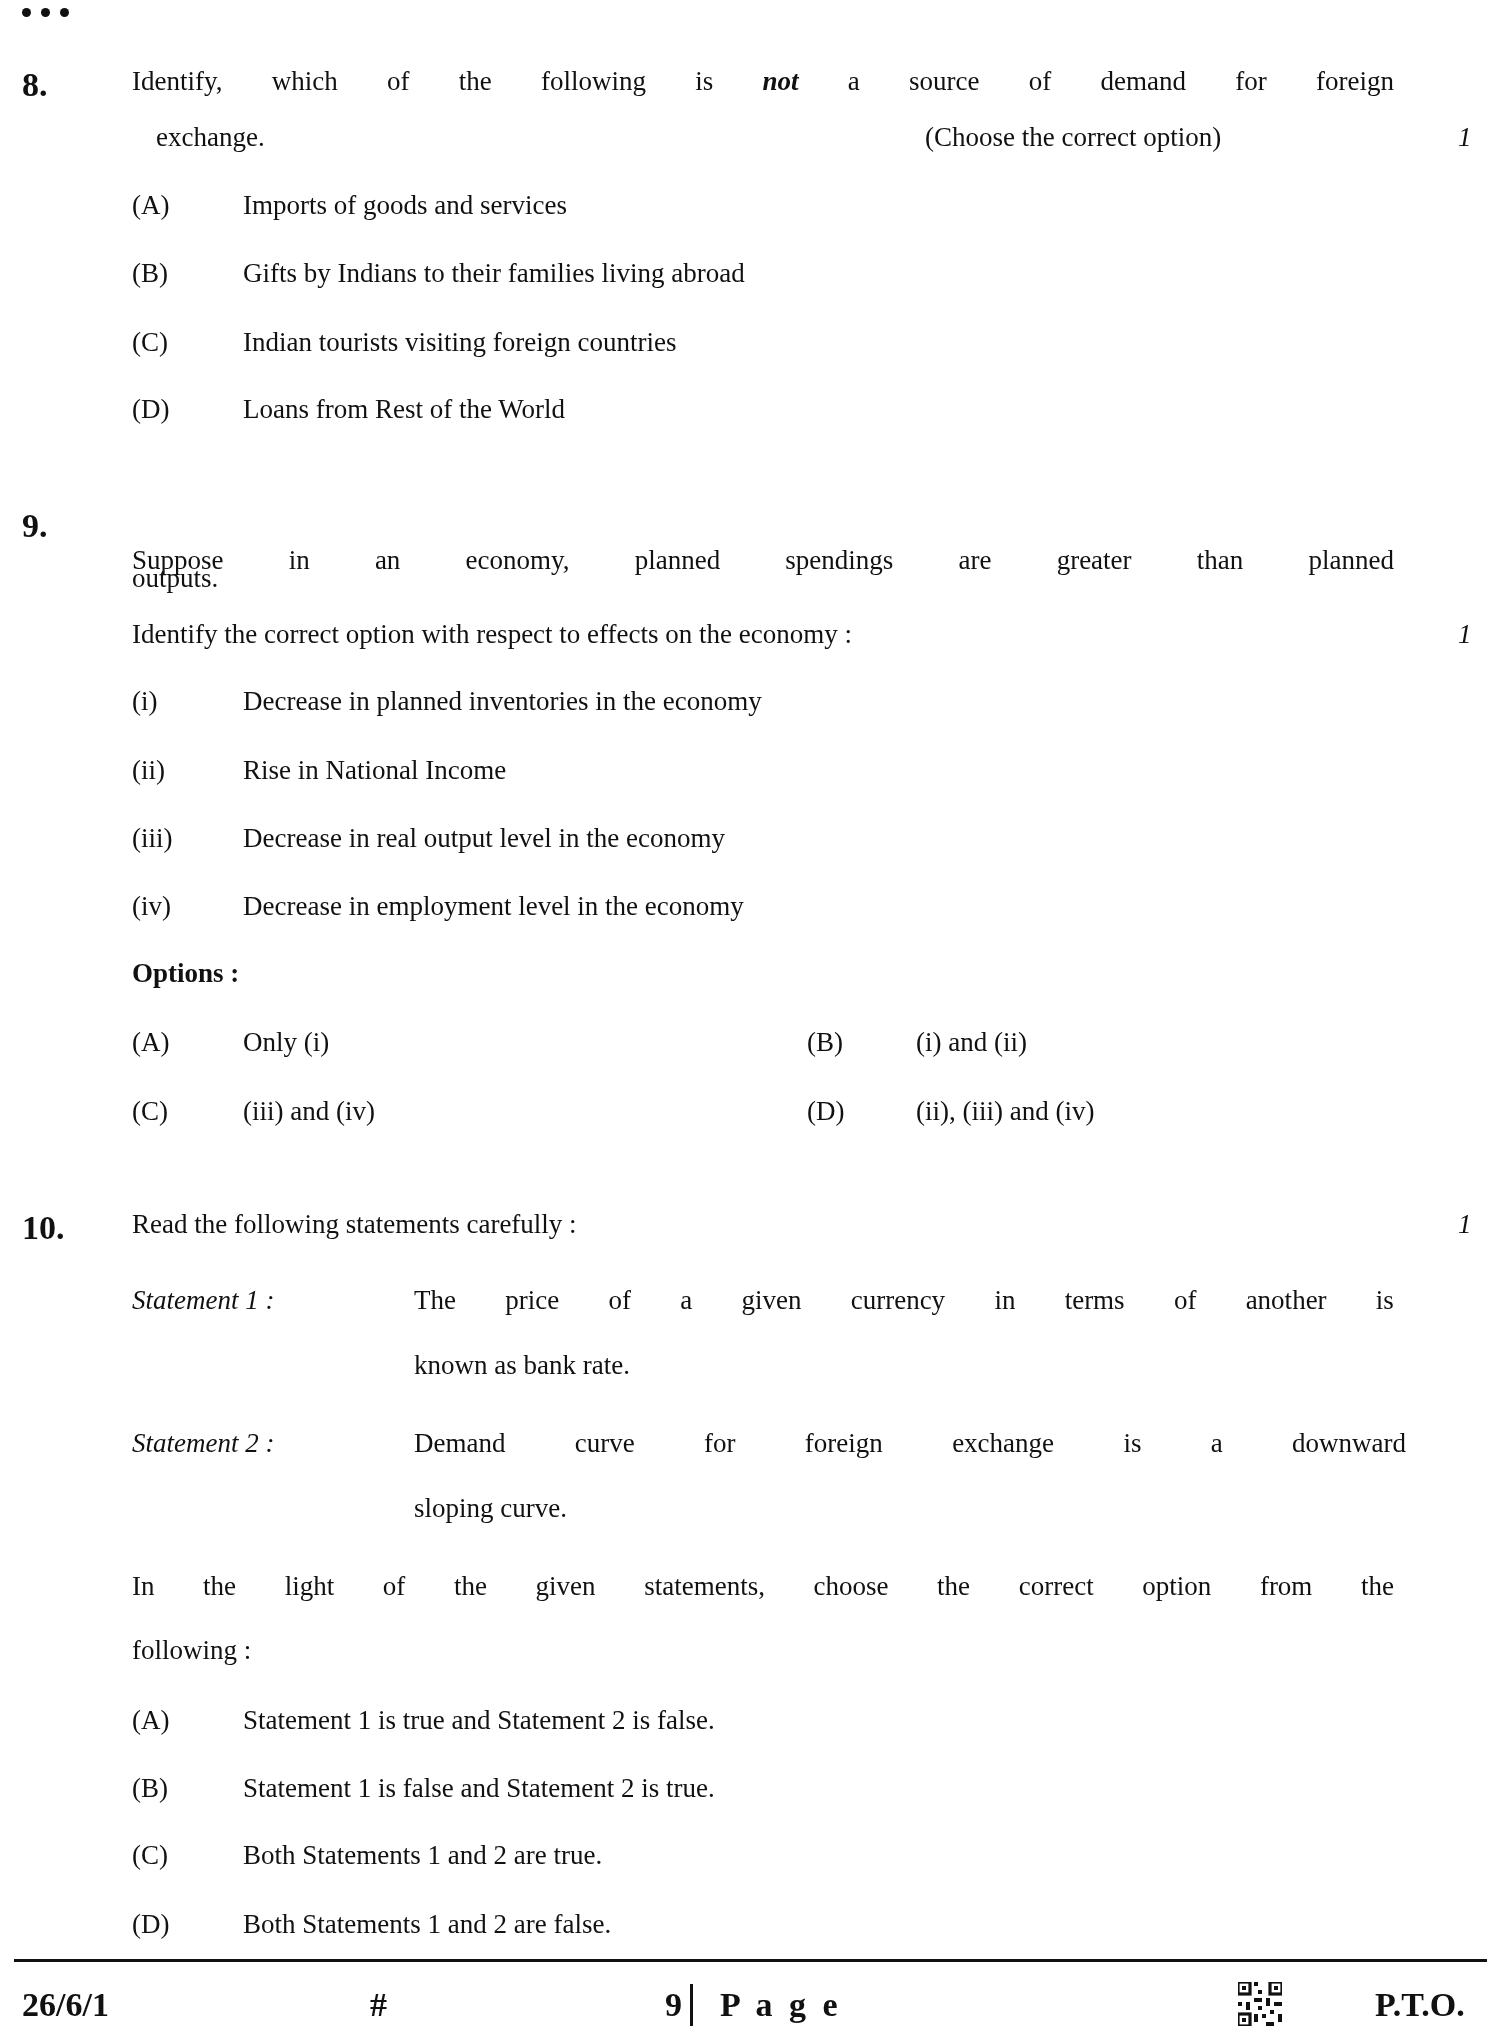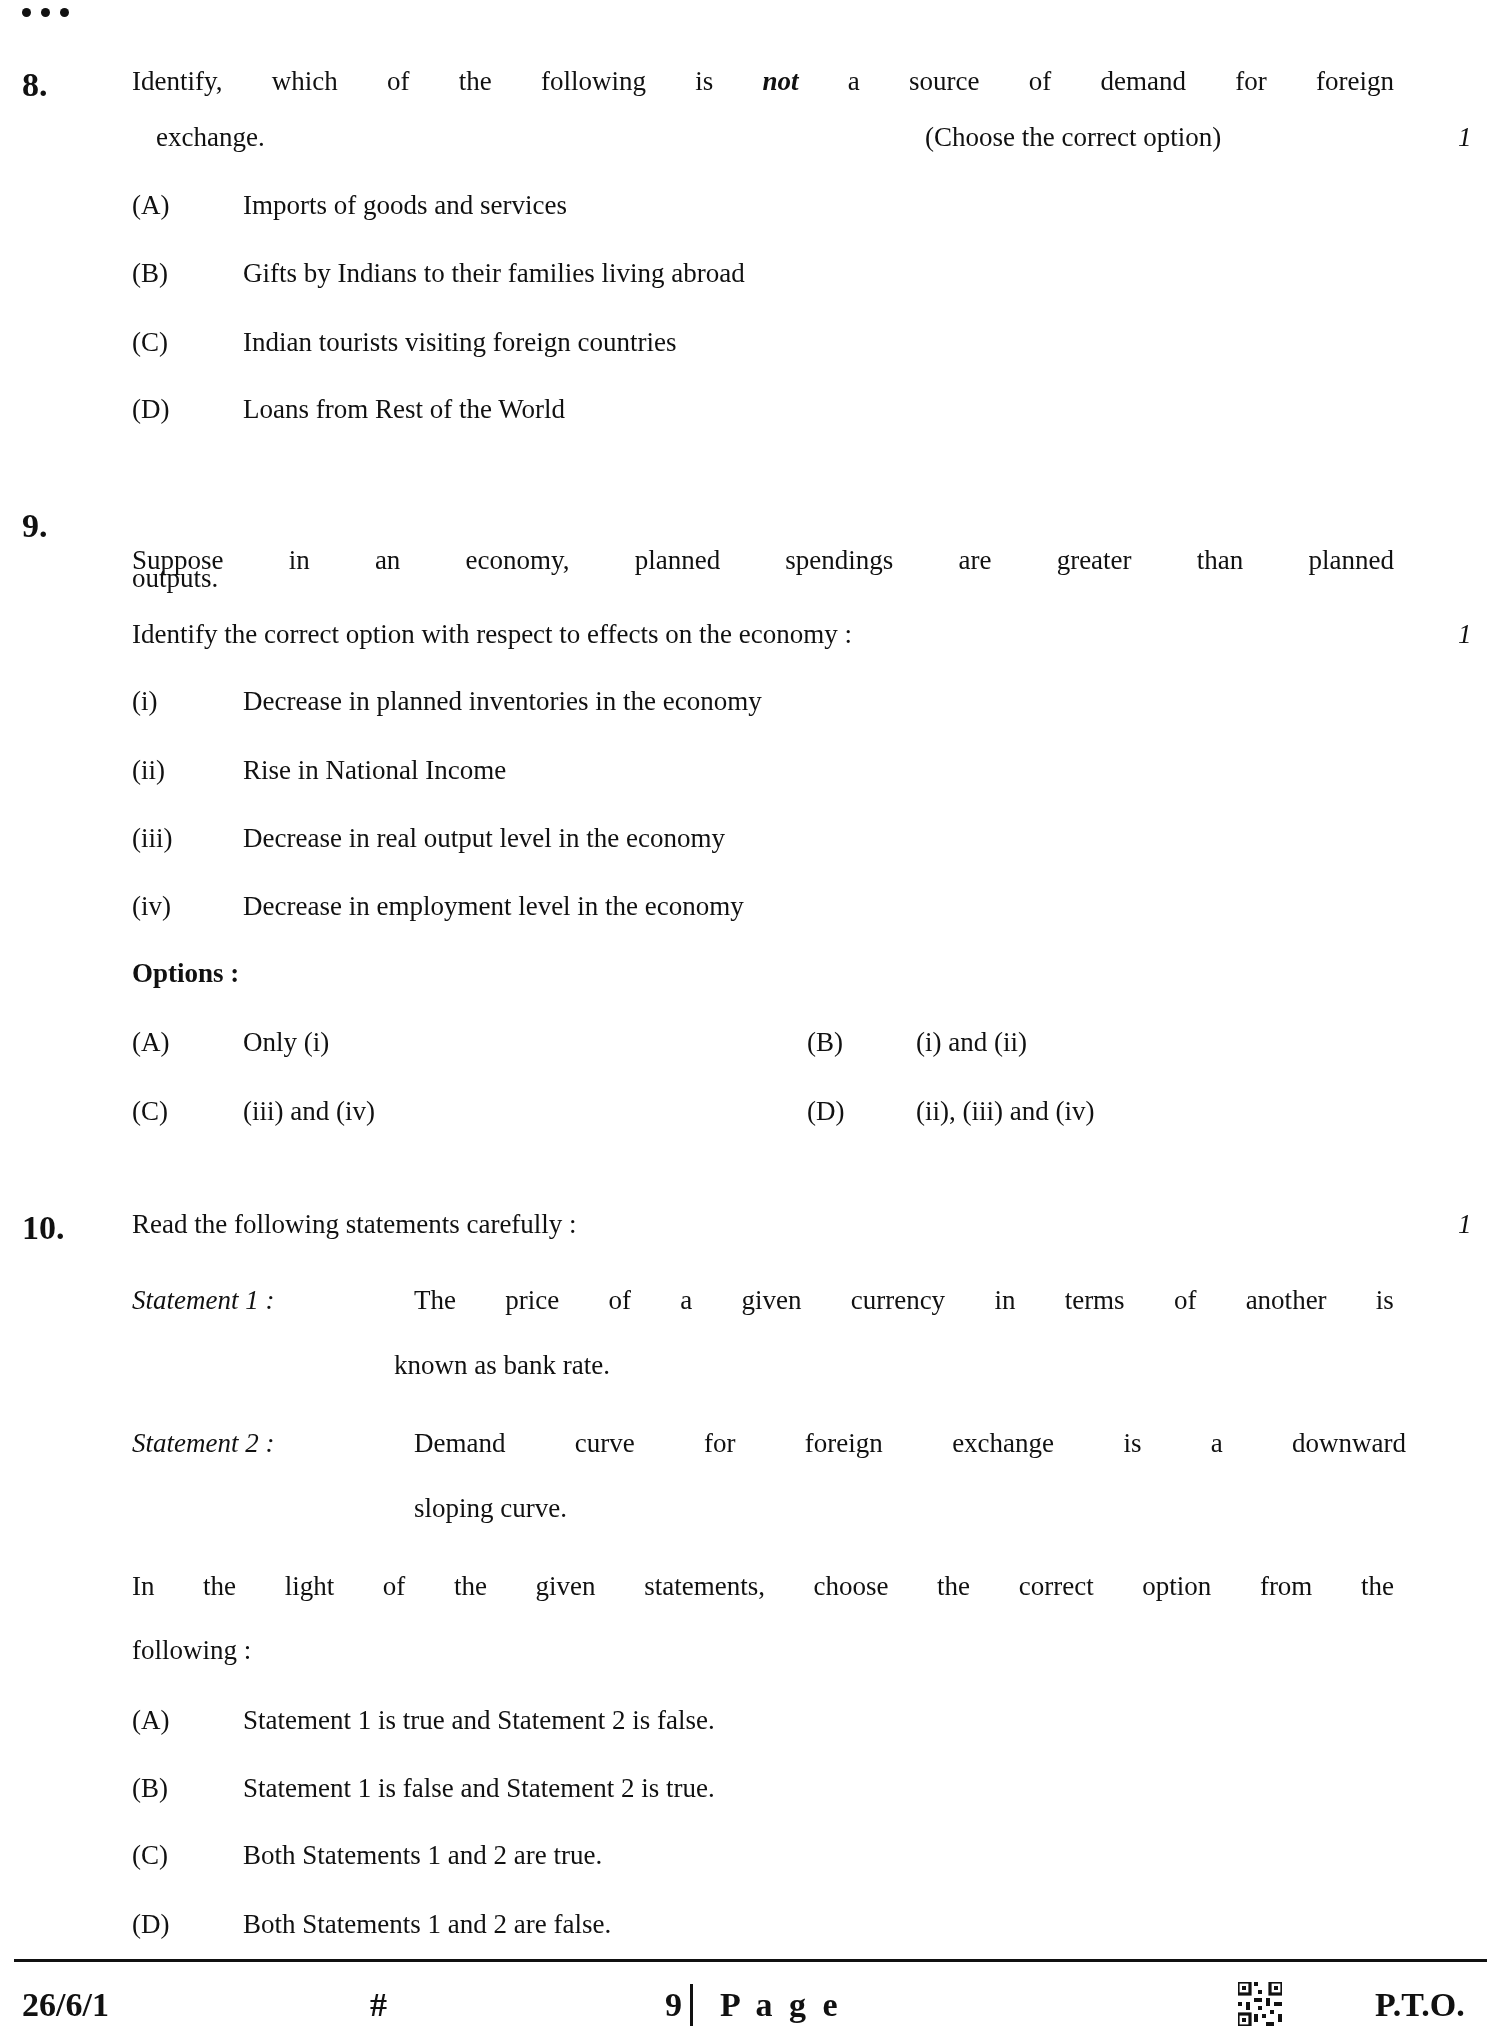--- a/index.html
+++ b/index.html
@@ -114,21 +114,21 @@
       <span>a</span>
       <span>given</span>
       <span>currency</span>
       <span>in</span>
       <span>terms</span>
       <span>of</span>
       <span>another</span>
       <span>is</span>
     </div>
   </div>
-  <span class="abs t" style="left:394px; top:1352px;text-align:right;">known as bank rate.</span>
+  <span class="abs t" style="left:414px; top:1352px;text-align:right;">known as bank rate.</span>
 
   <span class="abs t ital" style="left:132px; top:1430px;">Statement 2 :</span>
   <div class="abs t" style="left:414px; top:1430px; width:992px;">
     <div class="just">
       <span>Demand</span>
       <span>curve</span>
       <span>for</span>
       <span>foreign</span>
       <span>exchange</span>
       <span>is</span>

